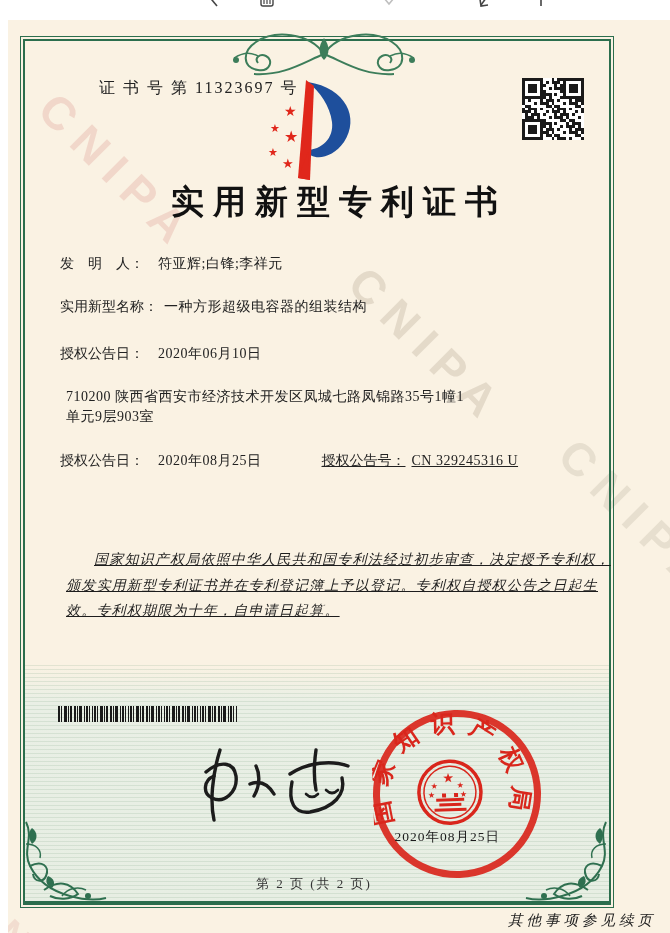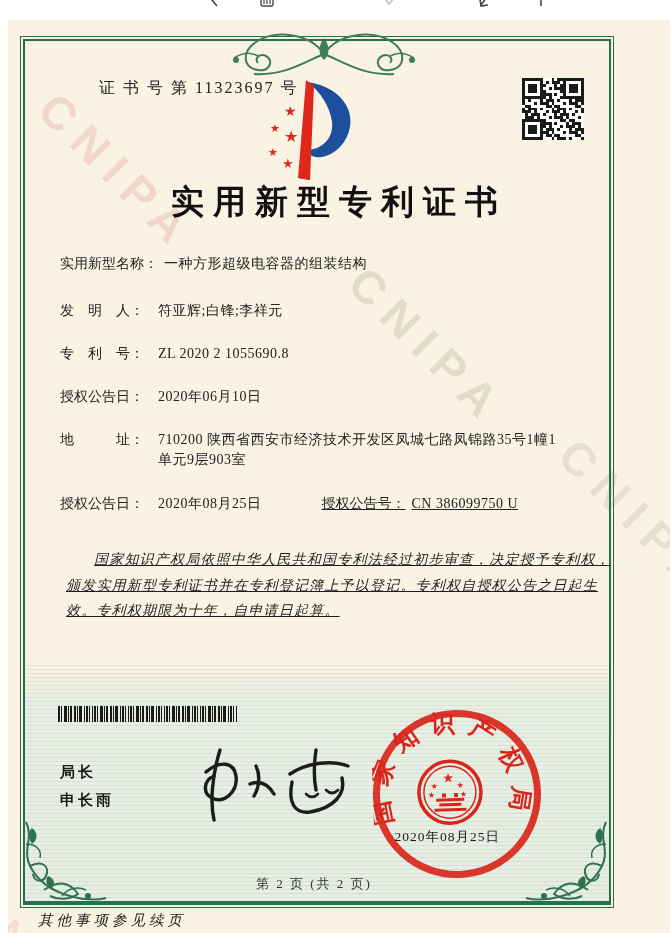--- a/index.html
+++ b/index.html
@@ -55,21 +55,21 @@
       font-weight:bold;font-size:15px;letter-spacing:3px;color:#1a1a1a;line-height:28px;}
   .signature{position:absolute;left:182px;top:716px;width:170px;height:100px;z-index:6;}
   .seal{position:absolute;left:365px;top:690px;width:168px;height:168px;z-index:7;transform:rotate(-2deg);}
   .seal-ring{position:absolute;left:0;top:0;width:154px;height:154px;border:7px solid rgba(217,38,28,.92);
       border-radius:50%;}
   .seal svg{position:absolute;left:0;top:0;}
   .seal-date{position:absolute;left:20px;top:118px;width:150px;z-index:8;font-size:13.5px;
       color:#1c1c1c;letter-spacing:1px;white-space:nowrap;transform:rotate(2deg);}
   .page-no{position:absolute;left:26px;top:855px;width:560px;text-align:center;z-index:6;
       font-size:13px;letter-spacing:2px;color:#333;}
-  .cont-note{position:absolute;left:30px;top:891px;width:610px;text-align:left;z-index:6;
+  .cont-note{position:absolute;left:38px;top:891px;width:610px;text-align:right;z-index:6;
       font-style:italic;font-size:14.5px;letter-spacing:4px;color:#222;}
 </style>
 </head>
 <body>
 
 <div class="viewport">
 
   <div class="toolbar">
     <span class="tb-icon" style="left:203px">
       <svg viewBox="0 0 18 18">
@@ -602,46 +602,41 @@
         <i class="b"></i>
         <i></i>
         <i></i>
         <i></i>
         <i class="b"></i>
       </div>
 
     <div class="title">实用新型专利证书</div>
 
     <div class="fields">
-      <div class="frow first">
-        <span class="flabel">实用新型名称：</span>
-        <span class="fvalue">一种方形超级电容器的组装结构</span>
-      </div>
       <div class="frow">
         <span class="flabel">发　明　人：</span>
         <span class="fvalue">符亚辉;白锋;李祥元</span>
       </div>
-      <div class="frow">
-        <span class="flabel">专　利　号：</span>
-        <span class="fvalue">ZL 2020 2 1055690.8</span>
+      <div class="frow first">
+        <span class="flabel">实用新型名称：</span>
+        <span class="fvalue">一种方形超级电容器的组装结构</span>
       </div>
       <div class="frow">
         <span class="flabel">授权公告日：</span>
         <span class="fvalue">2020年06月10日</span>
       </div>
       <div class="frow">
-        <span class="flabel">地　　　址：</span>
         <span class="fvalue addr">710200 陕西省西安市经济技术开发区凤城七路凤锦路35号1幢1单元9层903室</span>
       </div>
       <div class="grant-row">
         <span class="flabel">授权公告日：</span>
         <span class="fvalue">2020年08月25日</span>
         <span class="grant-pair2">
           <span class="flabel" style="flex-basis:auto">授权公告号：</span>
-          <span class="fvalue">CN 386099750 U</span>
+          <span class="fvalue">CN 329245316 U</span>
         </span>
       </div>
     </div>
 
     <div class="paras">
       <p>国家知识产权局依照中华人民共和国专利法经过初步审查，决定授予专利权，颁发实用新型专利证书并在专利登记簿上予以登记。专利权自授权公告之日起生效。专利权期限为十年，自申请日起算。</p>
     </div>
 
     <div class="barcode" id="barcode">
         <i style="width: 2px; margin-right: 1px;"></i>
@@ -699,24 +694,20 @@
         <i style="width: 2px; margin-right: 2px;"></i>
         <i style="width: 2px; margin-right: 1px;"></i>
         <i style="width: 1px; margin-right: 1px;"></i>
         <i style="width: 3px; margin-right: 2px;"></i>
         <i style="width: 1px; margin-right: 1px;"></i>
         <i style="width: 2px; margin-right: 1px;"></i>
         <i style="width: 1px; margin-right: 2px;"></i>
         <i style="width: 1px; margin-right: 1px;"></i>
       </div>
 
-    <div class="signer">
-      <div>局长</div>
-      <div>申长雨</div>
-    </div>
 
     <svg class="signature" viewBox="0 0 170 100">
       <g fill="none" stroke="#1c1c1c" stroke-width="3.4" stroke-linecap="round">
         <path d="M30 14 C22 40 20 66 24 84"></path>
         <path d="M16 36 C30 24 44 26 46 40 C48 56 34 68 22 62 C12 57 14 44 24 40"></path>
         <path d="M66 30 C70 38 70 50 64 60"></path>
         <path d="M60 48 C70 44 78 48 84 58"></path>
         <path d="M100 38 C118 26 142 24 158 30"></path>
         <path d="M126 14 C124 28 124 44 126 54"></path>
         <path d="M102 46 C98 66 104 78 120 76 C144 72 156 58 152 42"></path>

